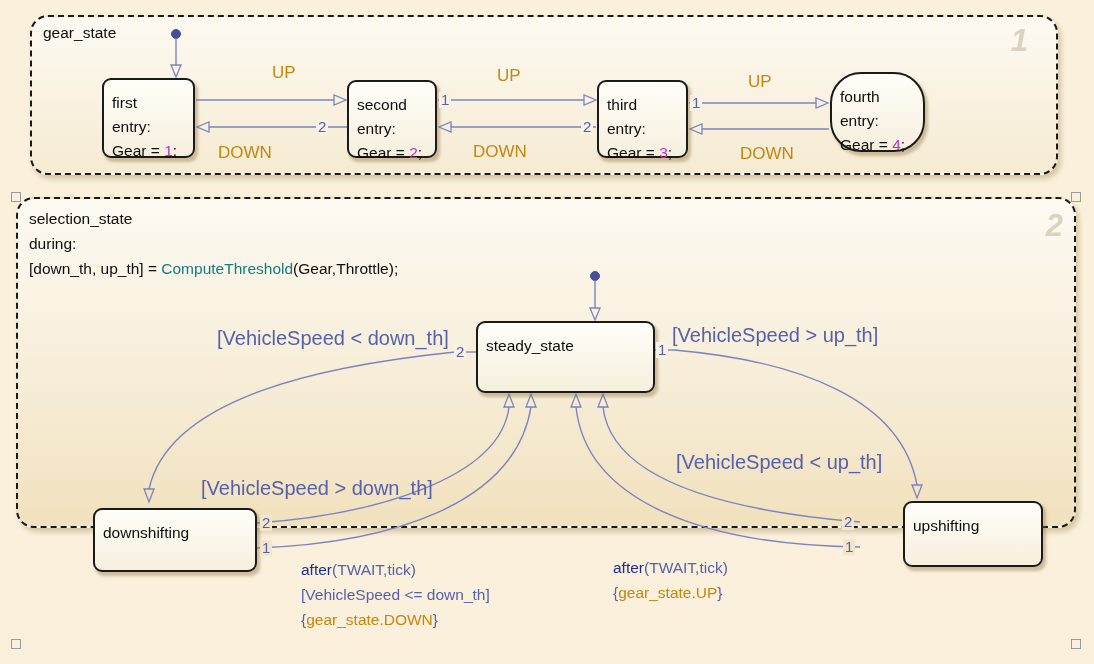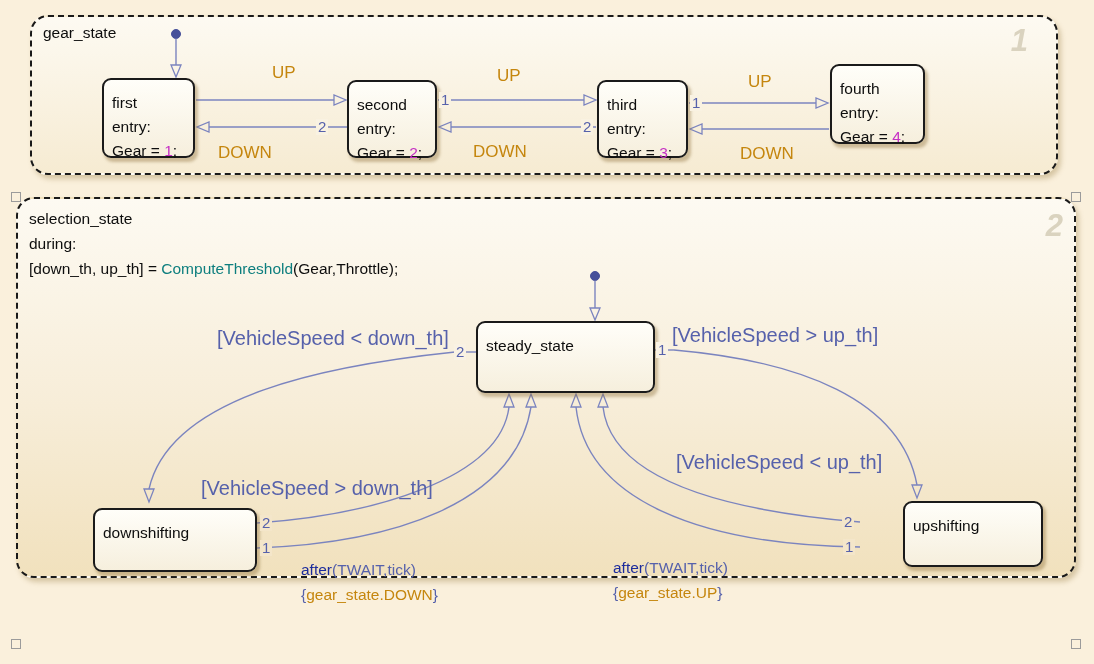--- a/index.html
+++ b/index.html
@@ -11,21 +11,21 @@
   }
   .parallel {
     position:absolute;
     border:2.5px dashed #191919;
     border-radius:18px;
     box-shadow:3px 4px 5px rgba(150,120,60,.35);
     box-sizing:border-box;
   }
   #gear-container { left:30px; top:15px; width:1028px; height:160px;
     background:linear-gradient(180deg,#fdfaf2 0%,#f6ebd2 100%); }
-  #selection-container { left:16px; top:197px; width:1060px; height:381px;
+  #selection-container { left:16px; top:197px; width:1060px; height:331px;
     background:linear-gradient(180deg,#fdfaf2 0%,#f7edd8 55%,#f1e1bd 100%); }
   .pstate-title { position:absolute; left:11px; top:7px; font-size:15.5px; white-space:nowrap; }
   .corner-badge { position:absolute; font-size:31px; font-style:italic; font-weight:bold;
     color:#dad3bf; line-height:1; }
   #gear-container .corner-badge { right:28px; top:8px; }
   #selection-container .corner-badge { right:11px; top:11px; }
   .during-block { position:absolute; left:11px; top:7px; font-size:15.5px; line-height:25px; white-space:nowrap; }
   .fn { color:#0d7e7e; }
   .grip { position:absolute; width:10px; height:10px; border:1.5px solid #9b9b9b;
     background:transparent; box-sizing:border-box; }
@@ -35,21 +35,21 @@
     border:2.2px solid #1a1a1a; border-radius:9px;
     background:linear-gradient(180deg,#fffef9 0%,#f6efdd 100%);
     box-shadow:2.5px 3.5px 3px rgba(140,110,55,.4);
     box-sizing:border-box;
     font-size:15.5px; line-height:24px; padding:11px 8px;
     white-space:nowrap;
   }
   #state-first  { left:102px; top:78px;  width:93px;  height:80px; }
   #state-second { left:347px; top:80px;  width:90px;  height:78px; }
   #state-third  { left:597px; top:80px;  width:91px;  height:78px; }
-  #state-fourth { left:830px; top:64px;  width:95px;  height:80px; }
+  #state-fourth { left:830px; top:72px;  width:95px;  height:80px;border-radius:31px; }
   #state-steady { left:476px; top:321px; width:179px; height:72px; }
   #state-down   { left:93px;  top:508px; width:164px; height:64px; }
   #state-up     { left:860px; top:501px; width:140px; height:66px;margin-left:43px; }
   .mag { color:#c52fc5; }
 
   .lbl { position:absolute; white-space:nowrap; }
   .event { color:#c5860e; font-size:17px; }
   .cond  { color:#5661ab; font-size:20px; }
   .after-block { line-height:25px; font-size:15.5px; color:#5661ab; }
   .kw { color:#1d2c9c; }
@@ -211,20 +211,21 @@
   <div class="lbl order bg-top" style="left:581px;top:119px;">2</div>
   <div class="lbl order bg-top" style="left:690px;top:95px;">1</div>
 
   <div class="lbl cond" style="left:217px;top:327px;">[VehicleSpeed &lt; down_th]</div>
   <div class="lbl cond" style="left:672px;top:324px;">[VehicleSpeed &gt; up_th]</div>
   <div class="lbl cond" style="left:201px;top:477px;">[VehicleSpeed &gt; down_th]</div>
   <div class="lbl cond" style="left:676px;top:451px;">[VehicleSpeed &lt; up_th]</div>
 
   <div class="lbl after-block" style="left:301px;top:557px;">
     <div><span class="kw">after</span><span>(TWAIT,tick)</span></div>
+    <div>[VehicleSpeed &lt;= down_th]</div>
     <div><span>{</span><span class="act">gear_state.DOWN</span><span>}</span></div>
   </div>
 
   <div class="lbl after-block" style="left:613px;top:555px;">
     <div><span class="kw">after</span><span>(TWAIT,tick)</span></div>
     <div><span>{</span><span class="act">gear_state.UP</span><span>}</span></div>
   </div>
 
   <div class="lbl order bg-mid" style="left:454px;top:344px;">2</div>
   <div class="lbl order bg-mid" style="left:656px;top:342px;">1</div>

